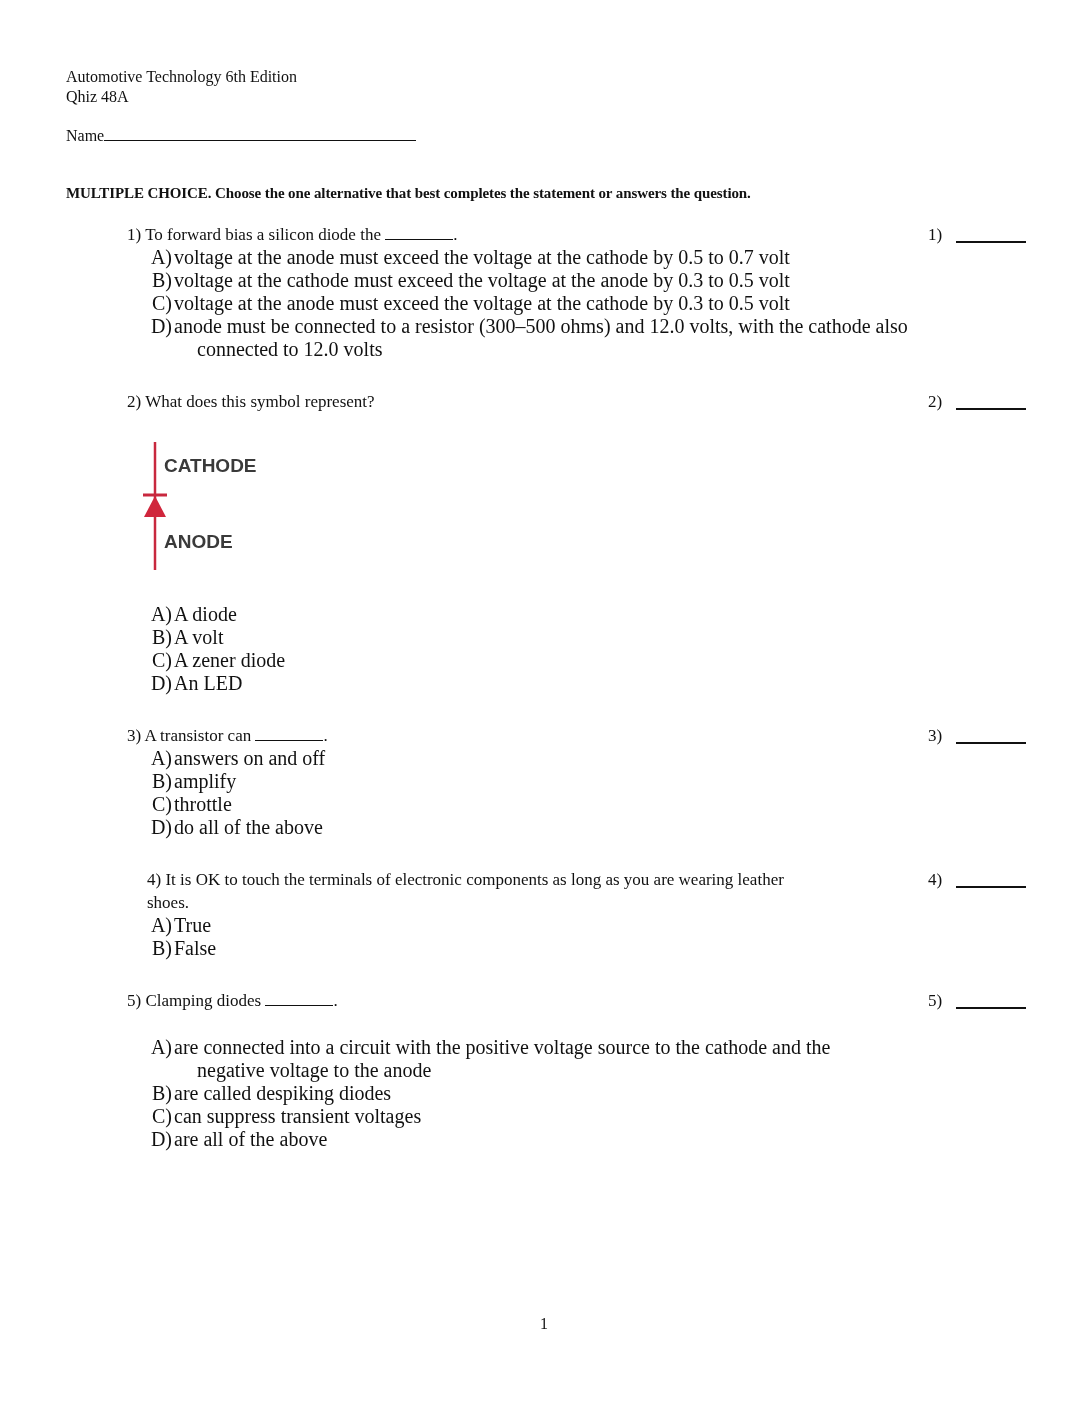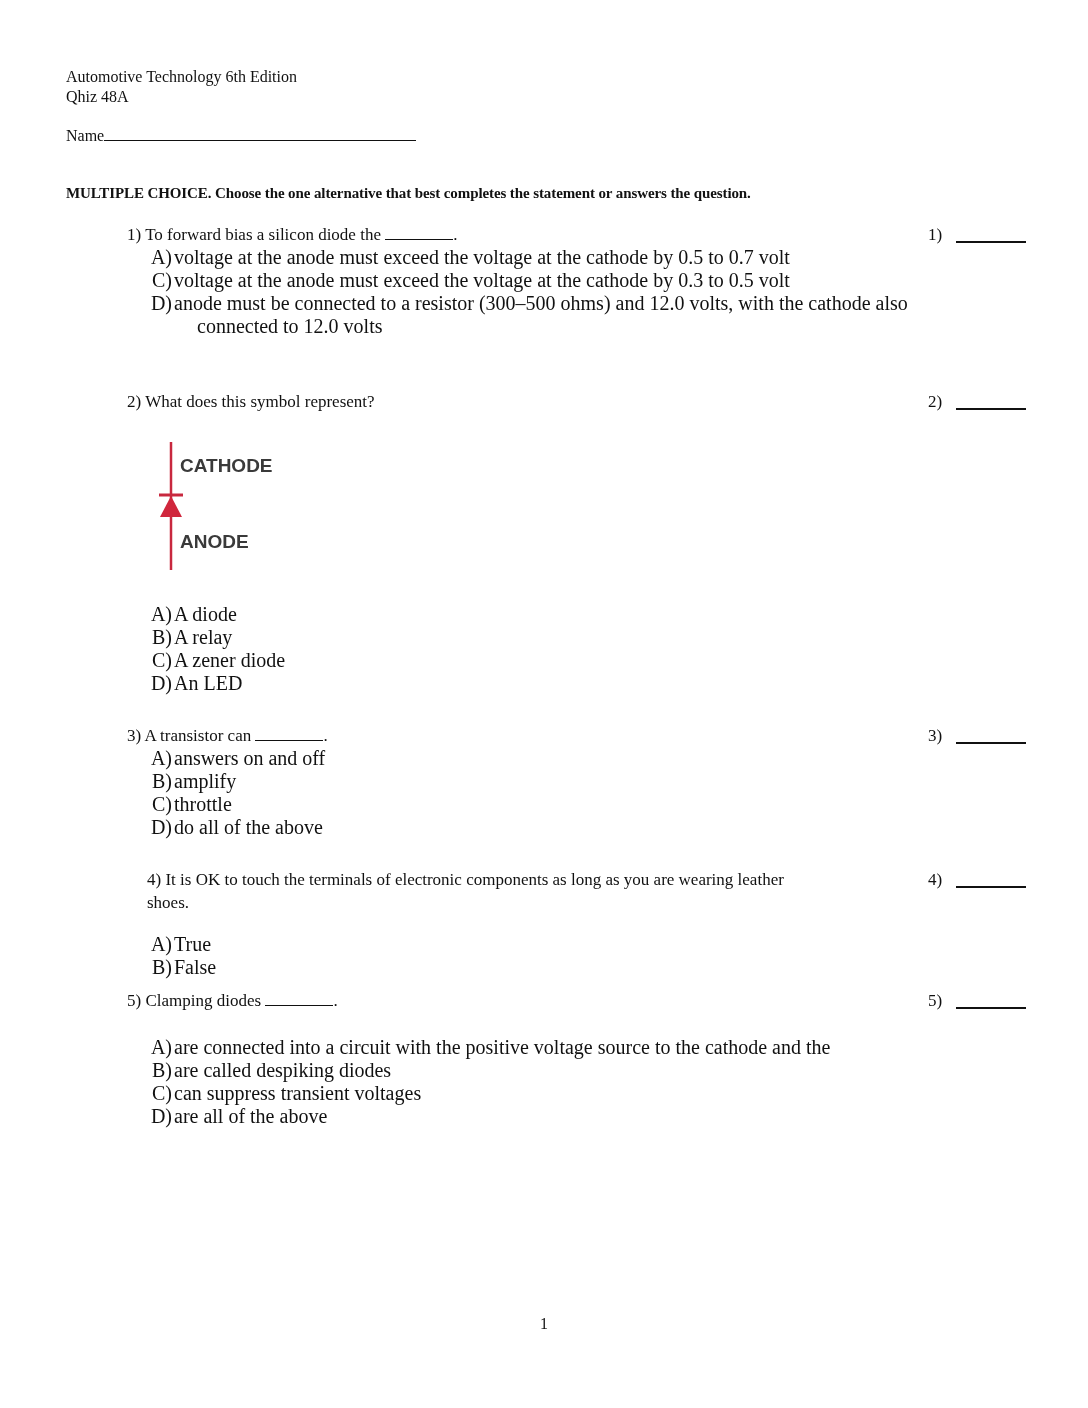--- a/index.html
+++ b/index.html
@@ -32,45 +32,46 @@
 
 <div class="abs q" style="left:127px; top:223px;">
   <span>1)</span>
   <span>To forward bias a silicon diode the</span>
   <span class="blank"></span><span>.</span>
 </div>
 <div class="abs ansnum" style="left:928px; top:225px;">1)</div>
 <div class="ansline" style="left:956px; top:241px;"></div>
 <div class="abs" style="left:148px; top:246px;">
   <div class="opt"><span class="optlabel">A)</span><span>voltage at the anode must exceed the voltage at the cathode by 0.5 to 0.7 volt</span></div>
+  <div class="opt"><span class="optlabel">B)</span><span>voltage at the cathode must exceed the voltage at the anode by 0.3 to 0.5 volt</span></div>
   <div class="opt"><span class="optlabel">C)</span><span>voltage at the anode must exceed the voltage at the cathode by 0.3 to 0.5 volt</span></div>
   <div class="opt"><span class="optlabel">D)</span><span>anode must be connected to a resistor (300–500 ohms) and 12.0 volts, with the cathode also</span></div>
   <div class="opt cont" style="padding-left:49px;">connected to 12.0 volts</div>
 </div>
 
 <div class="abs q" style="left:127px; top:390px;">
   <span>2)</span>
   <span>What does this symbol represent?</span>
 </div>
 <div class="abs ansnum" style="left:928px; top:392px;">2)</div>
 <div class="ansline" style="left:956px; top:408px;"></div>
 
-<div class="abs" style="left:156px; top:440px; width:140px; height:132px;text-align:right;">
+<div class="abs" style="left:140px; top:440px; width:140px; height:132px;text-align:right;">
   <svg width="40" height="132" style="position:absolute; left:0; top:0;">
     <line x1="15" y1="2" x2="15" y2="130" stroke="#c8283e" stroke-width="2.5"></line>
     <line x1="3" y1="55" x2="27" y2="55" stroke="#c8283e" stroke-width="3"></line>
     <polygon points="15,56 4,77 26,77" fill="#d0263c"></polygon>
   </svg>
   <div class="abs symlabel" style="left:24px; top:15px;">CATHODE</div>
   <div class="abs symlabel" style="left:24px; top:91px;">ANODE</div>
 </div>
 
 <div class="abs" style="left:148px; top:603px;">
   <div class="opt"><span class="optlabel">A)</span><span>A diode</span></div>
-  <div class="opt"><span class="optlabel">B)</span><span>A relay</span></div>
+  <div class="opt"><span class="optlabel">B)</span><span>A volt</span></div>
   <div class="opt"><span class="optlabel">C)</span><span>A zener diode</span></div>
   <div class="opt"><span class="optlabel">D)</span><span>An LED</span></div>
 </div>
 
 <div class="abs q" style="left:127px; top:724px;">
   <span>3)</span>
   <span>A transistor can</span>
   <span class="blank"></span><span>.</span>
 </div>
 <div class="abs ansnum" style="left:928px; top:726px;">3)</div>
@@ -82,32 +83,33 @@
   <div class="opt"><span class="optlabel">D)</span><span>do all of the above</span></div>
 </div>
 
 <div class="abs q" style="left:127px; top:868px;margin-left:20px;">
   <span>4)</span>
   <span>It is OK to touch the terminals of electronic components as long as you are wearing leather</span>
 </div>
 <div class="abs q" style="left:147px; top:891px;">shoes.</div>
 <div class="abs ansnum" style="left:928px; top:870px;">4)</div>
 <div class="ansline" style="left:956px; top:886px;"></div>
-<div class="abs" style="left:148px; top:914px;margin-top:19px;">
+<div class="abs" style="left:148px; top:914px;">
   <div class="opt"><span class="optlabel">A)</span><span>True</span></div>
   <div class="opt"><span class="optlabel">B)</span><span>False</span></div>
 </div>
 
 <div class="abs q" style="left:127px; top:989px;">
   <span>5)</span>
   <span>Clamping diodes</span>
   <span class="blank"></span><span>.</span>
 </div>
 <div class="abs ansnum" style="left:928px; top:991px;">5)</div>
 <div class="ansline" style="left:956px; top:1007px;"></div>
 <div class="abs" style="left:148px; top:1012px;margin-top:24px;">
   <div class="opt"><span class="optlabel">A)</span><span>are connected into a circuit with the positive voltage source to the cathode and the</span></div>
+  <div class="opt cont" style="padding-left:49px;">negative voltage to the anode</div>
   <div class="opt"><span class="optlabel">B)</span><span>are called despiking diodes</span></div>
   <div class="opt"><span class="optlabel">C)</span><span>can suppress transient voltages</span></div>
   <div class="opt"><span class="optlabel">D)</span><span>are all of the above</span></div>
 </div>
 
 <div class="abs pagenum" style="left:540px; top:1315px;">1</div>
 
 </body></html>

